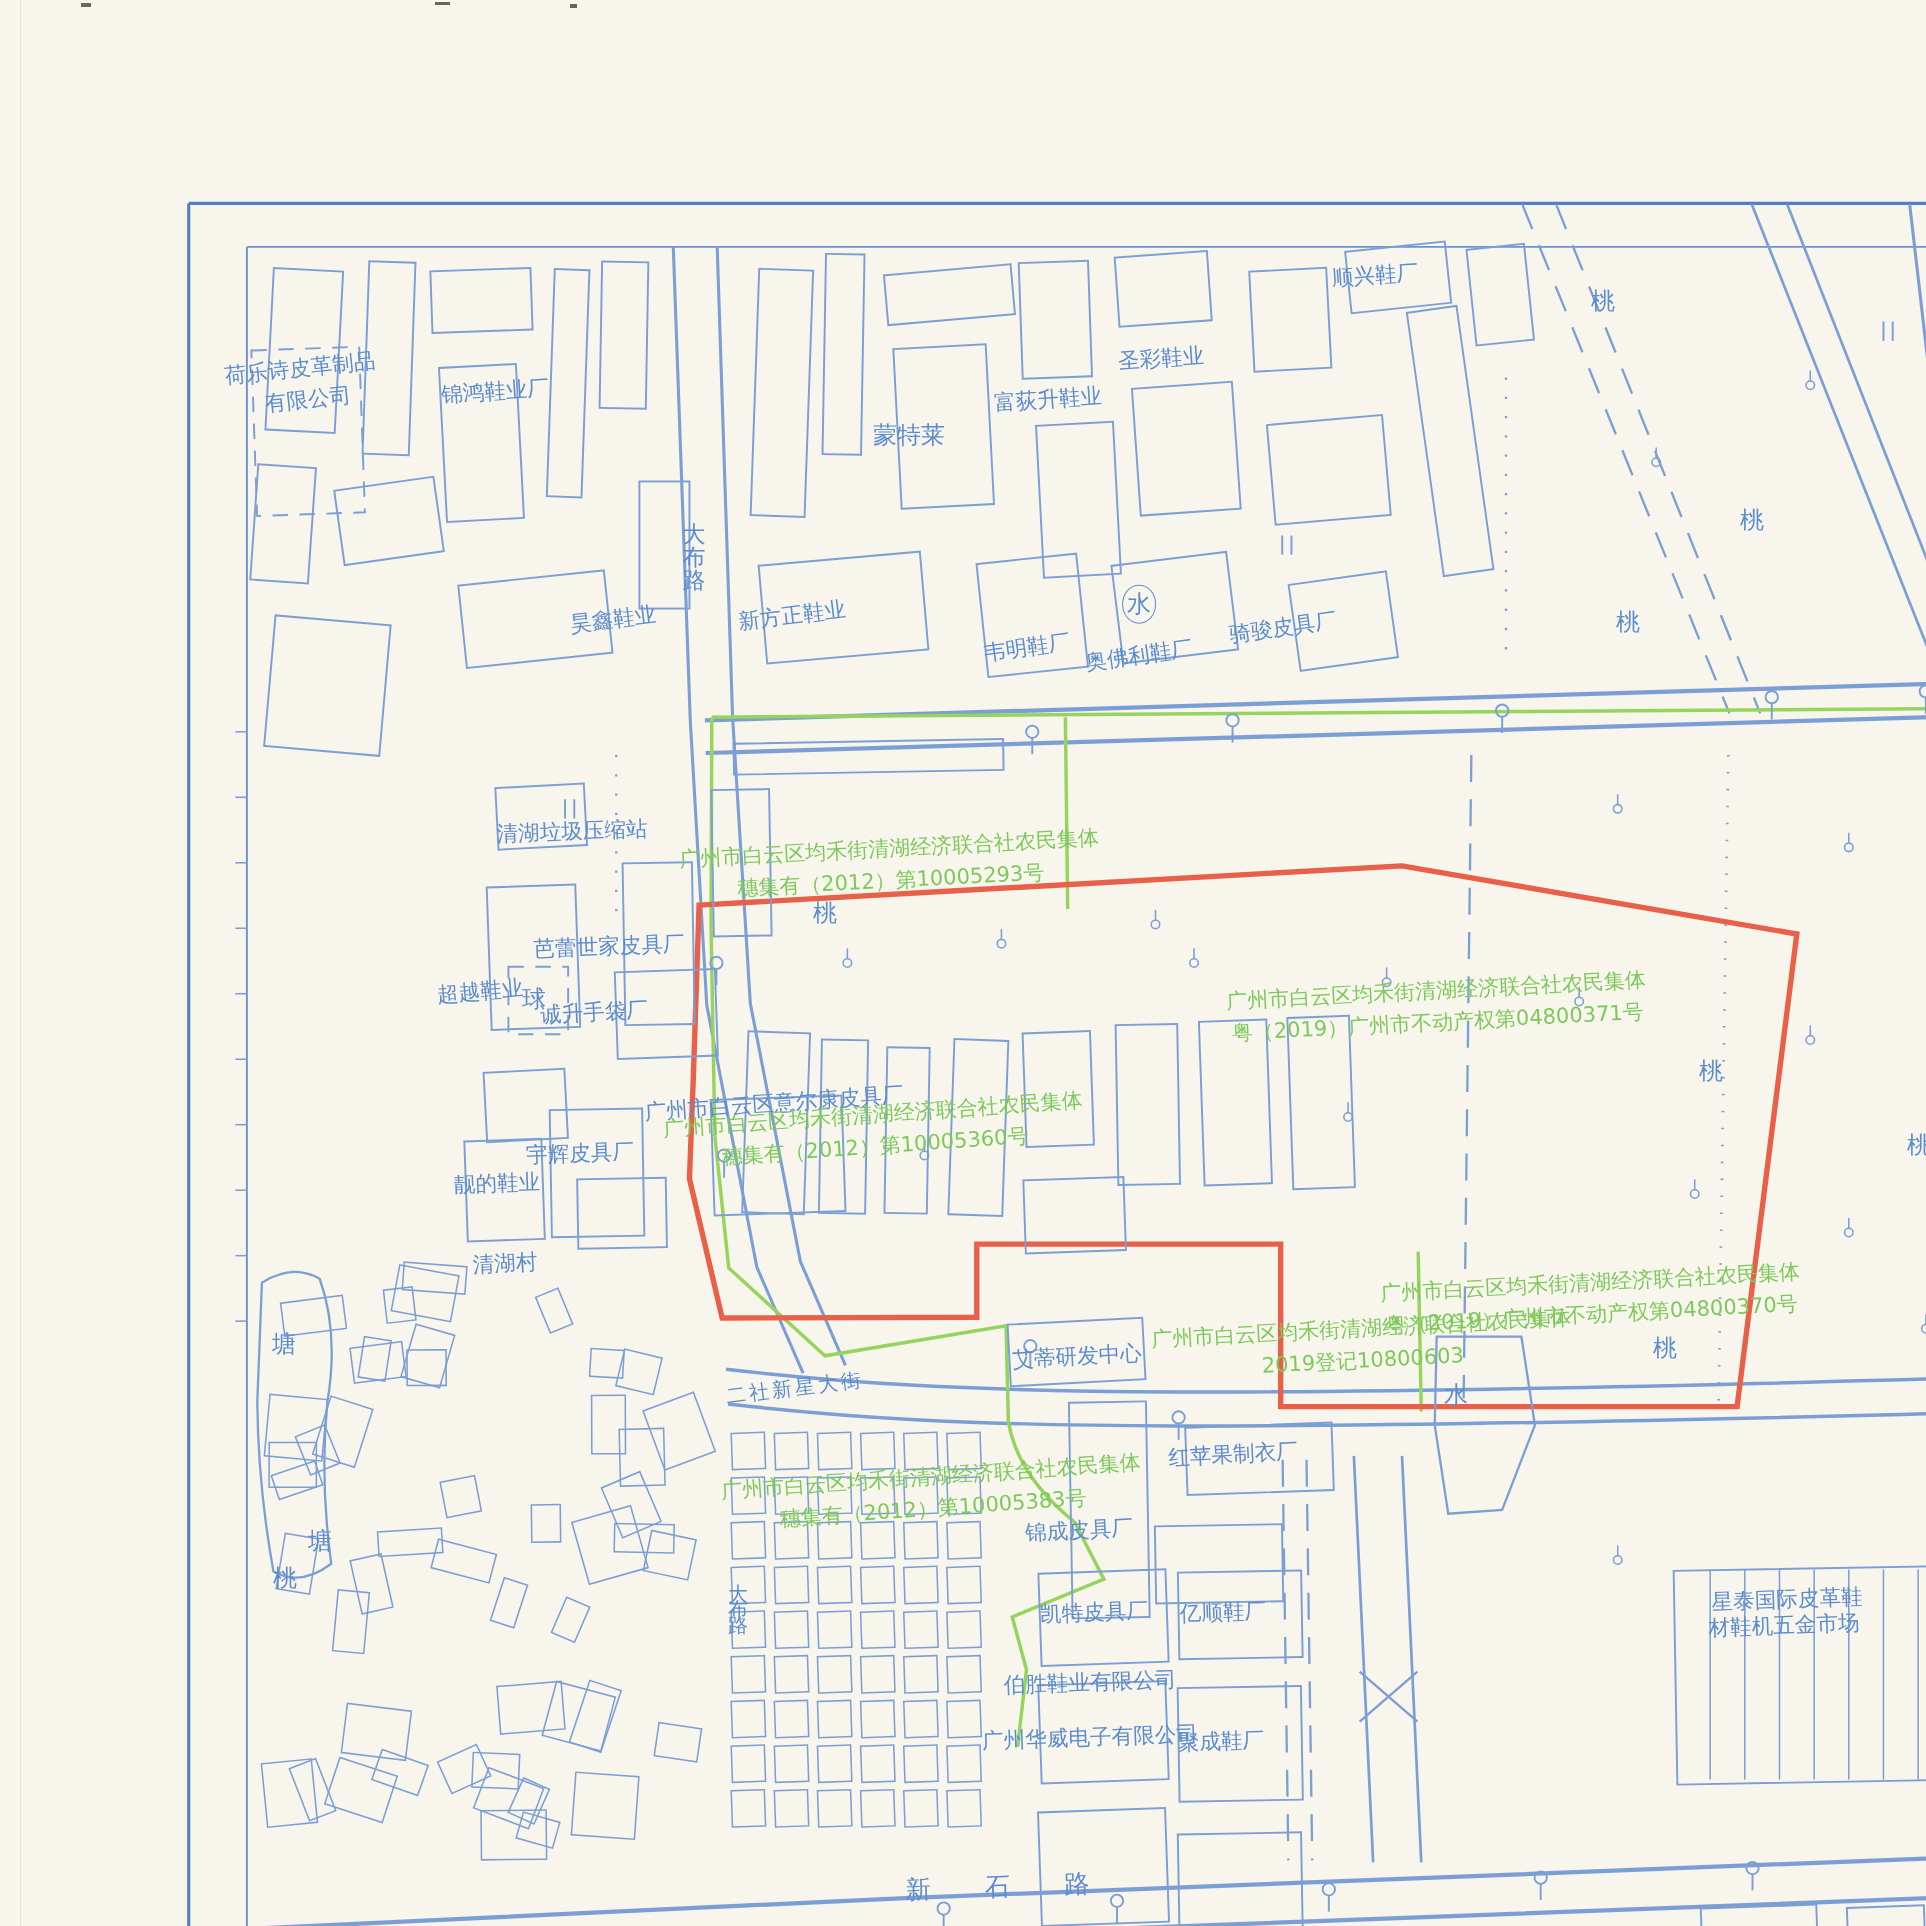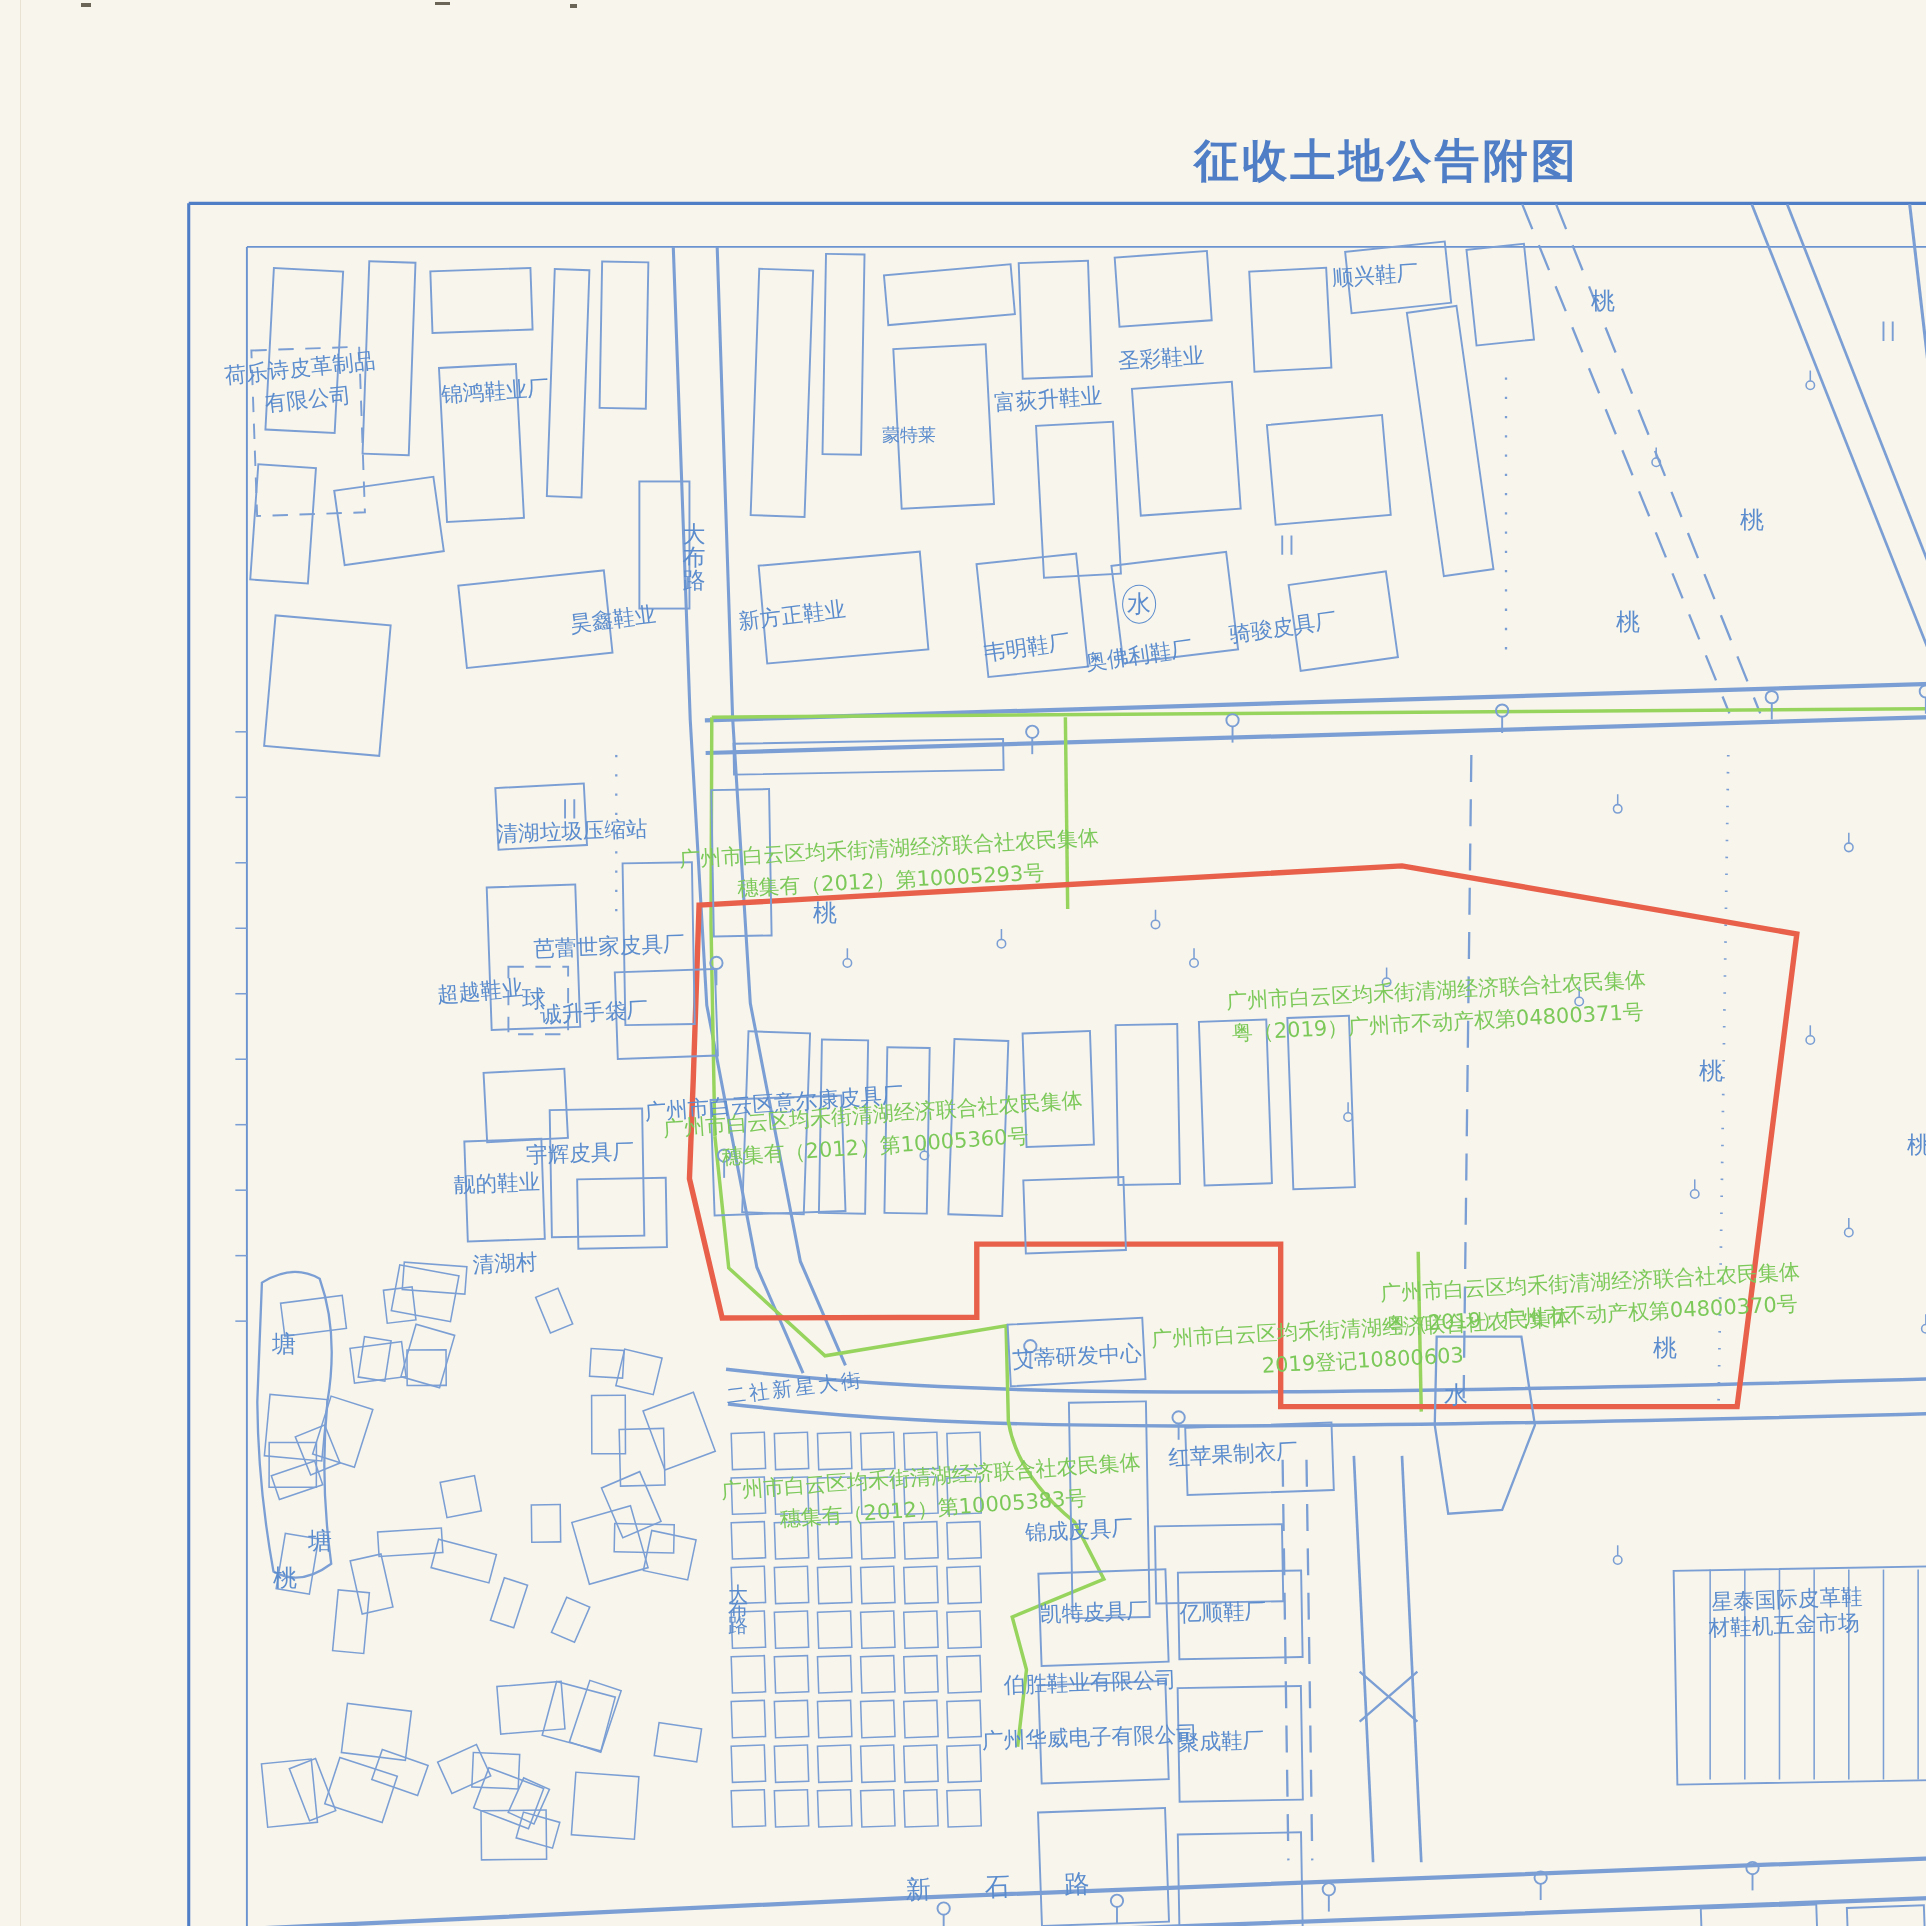--- a/index.html
+++ b/index.html
@@ -16,21 +16,20 @@
   .lbl-vert{writing-mode:vertical-rl;text-orientation:upright;}
   .speck{position:absolute;background:#6b6557;}
 </style>
 </head>
 <body>
 
 <div class="page">
   <div class="speck" style="left:81px;top:3.1px;width:10px;height:3.9px;"></div>
   <div class="speck" style="left:435px;top:1.5px;width:15.4px;height:3.1px;"></div>
   <div class="speck" style="left:570px;top:3.9px;width:7px;height:4.6px;"></div>
-  <h1 class="title">征收土地公告附图</h1>
   <div>
     <svg id="map-svg" width="2197" height="2301" viewBox="0 0 5704 5974">
         <path d="M490,528 H5704" fill="none" stroke="#4f7ec7" stroke-width="8"></path>
         <path d="M490,528 V5566" fill="none" stroke="#4f7ec7" stroke-width="8"></path>
         <path d="M490,5566 H5704" fill="none" stroke="#4f7ec7" stroke-width="8"></path>
         <path d="M641,641 V5440" fill="none" stroke="#6b93d0" stroke-width="5"></path>
         <path d="M641,641 H5704" fill="none" stroke="#6b93d0" stroke-width="5"></path>
         <path d="M641,5440 H5704" fill="none" stroke="#6b93d0" stroke-width="5"></path>
         <path d="M611,1900 H641" fill="none" stroke="#7b9fd4" stroke-width="4"></path>
         <path d="M611,2070 H641" fill="none" stroke="#7b9fd4" stroke-width="4"></path>
@@ -341,21 +340,21 @@
         <path d="M3329,1390 V1440 M3353,1390 V1440" fill="none" stroke="#7b9fd4" stroke-width="5"></path>
         <path d="M4890,835 V885 M4914,835 V885" fill="none" stroke="#7b9fd4" stroke-width="5"></path>
         <path d="M5540,3925 V3975 M5564,3925 V3975" fill="none" stroke="#7b9fd4" stroke-width="5"></path>
         <path d="M600,5190 L640,5090 L648,5190 Z M652,5150 L672,5100 L676,5190 Z" fill="none" stroke="#7b9fd4" stroke-width="5"></path>
         <circle cx="640" cy="5150" r="70" fill="none" stroke="#7b9fd4" stroke-width="4" stroke-dasharray="30 26"></circle>
       </svg>
     <div id="labels">
         <div class="lbl lbl-blue" style="left: 300px; top: 368px; font-size: 21.6px; transform: translate(-50%, -50%) rotate(-6deg);">荷乐诗皮革制品</div>
         <div class="lbl lbl-blue" style="left: 308px; top: 399px; font-size: 21.6px; transform: translate(-50%, -50%) rotate(-6deg);">有限公司</div>
         <div class="lbl lbl-blue" style="left: 495px; top: 391px; font-size: 21.6px; transform: translate(-50%, -50%) rotate(-4deg);">锦鸿鞋业厂</div>
-        <div class="lbl lbl-blue" style="left: 909px; top: 435px; font-size: 18px; transform: translate(-50%, -50%) rotate(0deg);">蒙特莱</div>
+        <div class="lbl lbl-blue" style="left: 909px; top: 435px; font-size: 24px; transform: translate(-50%, -50%) rotate(0deg);">蒙特莱</div>
         <div class="lbl lbl-blue" style="left: 1161px; top: 358px; font-size: 21.6px; transform: translate(-50%, -50%) rotate(-4deg);">圣彩鞋业</div>
         <div class="lbl lbl-blue" style="left: 1048px; top: 399px; font-size: 21.6px; transform: translate(-50%, -50%) rotate(-4deg);">富荻升鞋业</div>
         <div class="lbl lbl-blue" style="left: 1375px; top: 275px; font-size: 21.6px; transform: translate(-50%, -50%) rotate(-4deg);">顺兴鞋厂</div>
         <div class="lbl lbl-blue" style="left: 613px; top: 619px; font-size: 21.6px; transform: translate(-50%, -50%) rotate(-7deg);">昊鑫鞋业</div>
         <div class="lbl lbl-blue" style="left: 792px; top: 615px; font-size: 21.6px; transform: translate(-50%, -50%) rotate(-7deg);">新方正鞋业</div>
         <div class="lbl lbl-blue" style="left: 1027px; top: 647px; font-size: 21.6px; transform: translate(-50%, -50%) rotate(-8deg);">韦明鞋厂</div>
         <div class="lbl lbl-blue" style="left: 1139px; top: 655px; font-size: 21.6px; transform: translate(-50%, -50%) rotate(-8deg);">奥佛利鞋厂</div>
         <div class="lbl lbl-blue" style="left: 1283px; top: 627px; font-size: 21.6px; transform: translate(-50%, -50%) rotate(-8deg);">骑骏皮具厂</div>
         <div class="lbl lbl-blue" style="left: 572px; top: 831px; font-size: 21.6px; transform: translate(-50%, -50%) rotate(-2deg);">清湖垃圾压缩站</div>
         <div class="lbl lbl-blue" style="left: 609px; top: 946px; font-size: 21.6px; transform: translate(-50%, -50%) rotate(-2deg);">芭蕾世家皮具厂</div>

